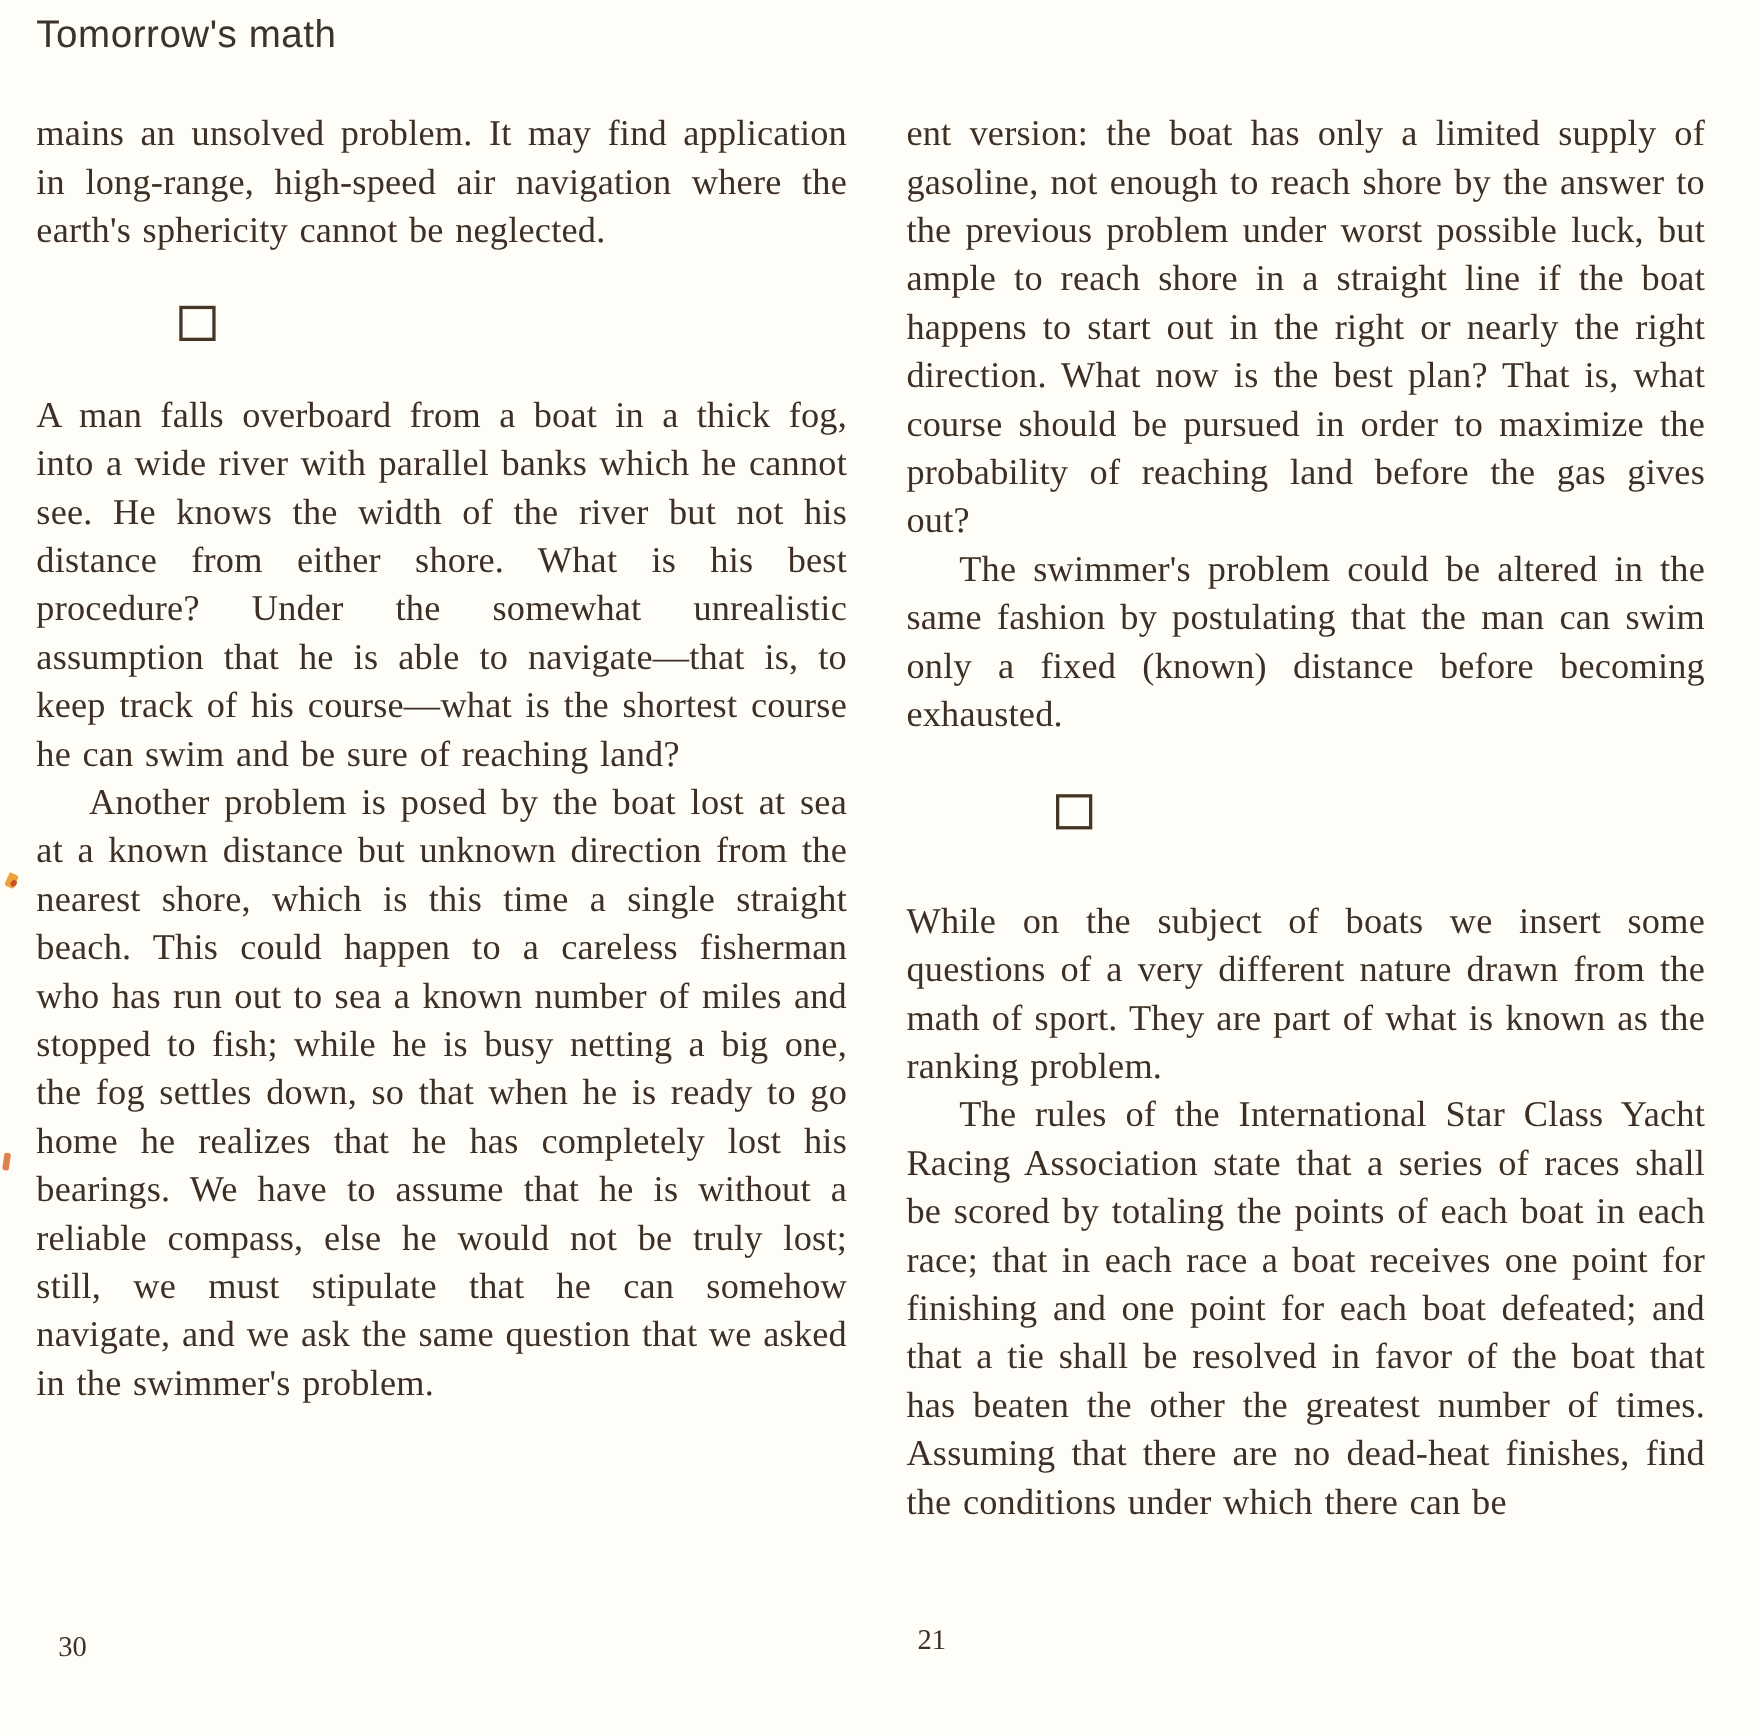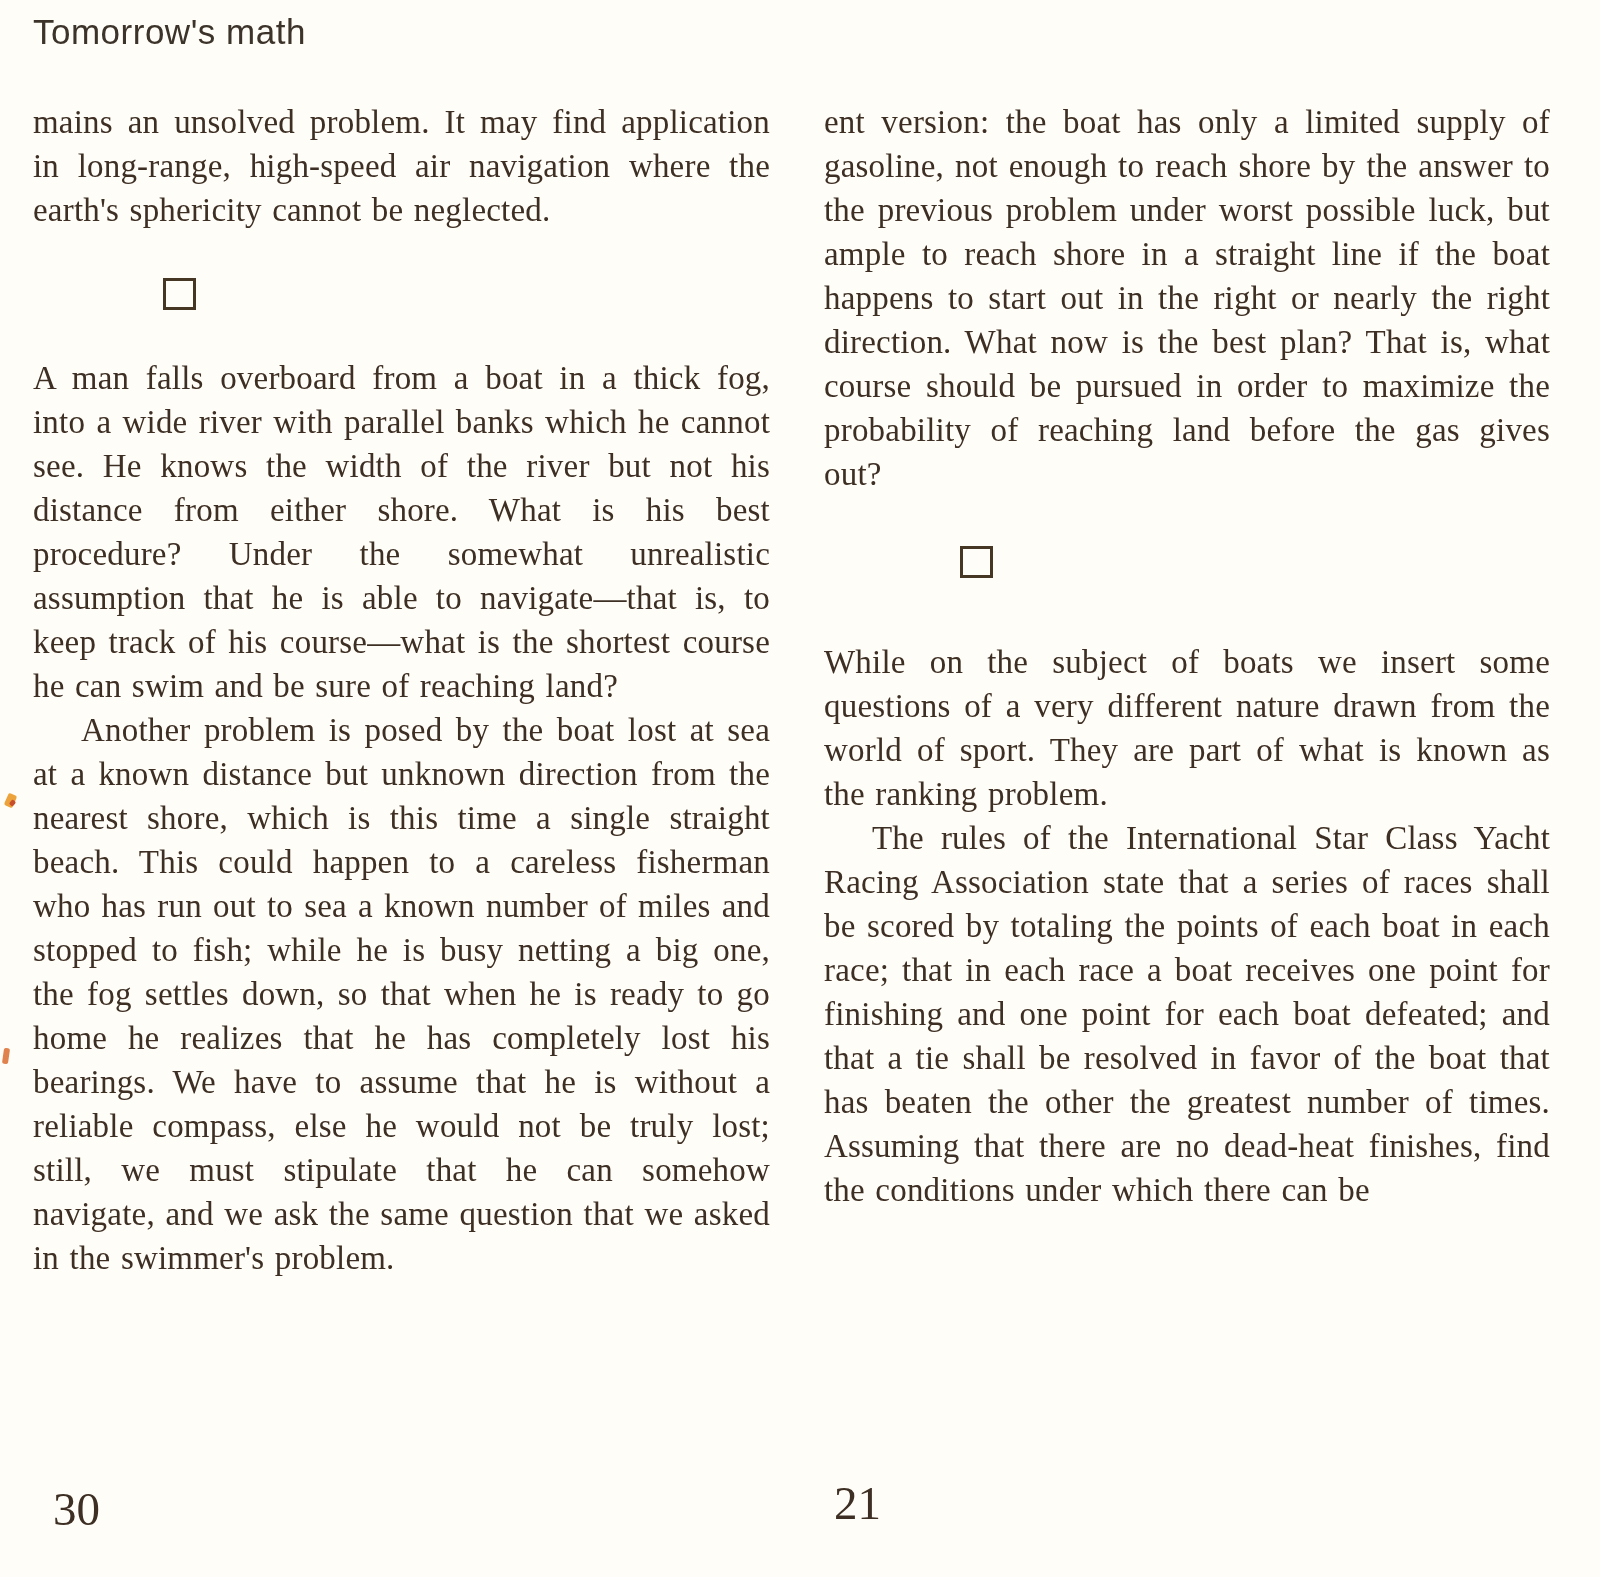--- a/index.html
+++ b/index.html
@@ -54,21 +54,21 @@
     width: 27px;
     height: 26px;
     border: 3px solid #463624;
     margin: 46px 0 46px 130px;
     background: #fffdf7;
   }
   .divider.right-pg { margin: 50px 0 62px 136px; }
   .pagenum {
     position: absolute;
     font-family: "Liberation Serif", "DejaVu Serif", serif;
-    font-size: 47px;
+    font-size: 26px;
     color: #3e2f24;
   }
   .pagenum-left  { left: 20px; top: 1482px; }
   .pagenum-right { left: 10px; top: 1476px; }
   .speck {
     position: absolute;
     border-radius: 2px;
   }
   .speck-1 { left: 6px; top: 794px;  width: 9px;  height: 13px; background: #eda33c; transform: rotate(24deg); }
   .speck-2 { left: 3px; top: 1048px; width: 6px;  height: 16px; background: #d96c2f; transform: rotate(8deg); opacity: 0.85; }
@@ -86,22 +86,23 @@
       <div class="divider"></div>
       <p>A man falls overboard from a boat in a thick fog, into a wide river with parallel banks which he cannot see. He knows the width of the river but not his distance from either shore. What is his best procedure? Under the somewhat unrealistic assumption that he is able to navigate—that is, to keep track of his course—what is the shortest course he can swim and be sure of reaching land?</p>
       <p class="indent">Another problem is posed by the boat lost at sea at a known distance but unknown direction from the nearest shore, which is this time a single straight beach. This could happen to a careless fisherman who has run out to sea a known number of miles and stopped to fish; while he is busy netting a big one, the fog settles down, so that when he is ready to go home he realizes that he has completely lost his bearings. We have to assume that he is without a reliable compass, else he would not be truly lost; still, we must stipulate that he can somehow navigate, and we ask the same question that we asked in the swimmer's problem.</p>
     </div>
     <div class="pagenum pagenum-left">30</div>
   </section>
 
   <section class="page page-right">
     <div class="col">
       <p>ent version: the boat has only a limited supply of gasoline, not enough to reach shore by the answer to the previous problem under worst possible luck, but ample to reach shore in a straight line if the boat happens to start out in the right or nearly the right direction. What now is the best plan? That is, what course should be pursued in order to maximize the probability of reaching land before the gas gives out?</p>
+      <p class="indent">The swimmer's problem could be altered in the same fashion by postulating that the man can swim only a fixed (known) distance before becoming exhausted.</p>
       <div class="divider right-pg"></div>
-      <p>While on the subject of boats we insert some questions of a very different nature drawn from the world of sport. They are part of what is known as the ranking problem.</p>
+      <p>While on the subject of boats we insert some questions of a very different nature drawn from the math of sport. They are part of what is known as the ranking problem.</p>
       <p class="indent">The rules of the International Star Class Yacht Racing Association state that a series of races shall be scored by totaling the points of each boat in each race; that in each race a boat receives one point for finishing and one point for each boat defeated; and that a tie shall be resolved in favor of the boat that has beaten the other the greatest number of times. Assuming that there are no dead-heat finishes, find the conditions under which there can be</p>
     </div>
     <div class="pagenum pagenum-right">21</div>
   </section>
 
   <div class="speck speck-1"></div>
   <div class="speck speck-2"></div>
   <div class="speck speck-3"></div>
 
 </div>

